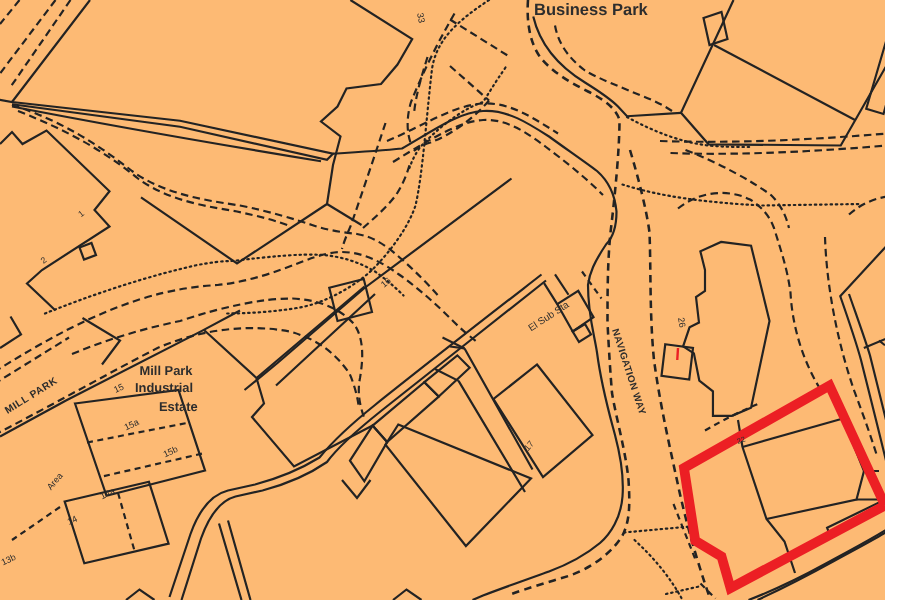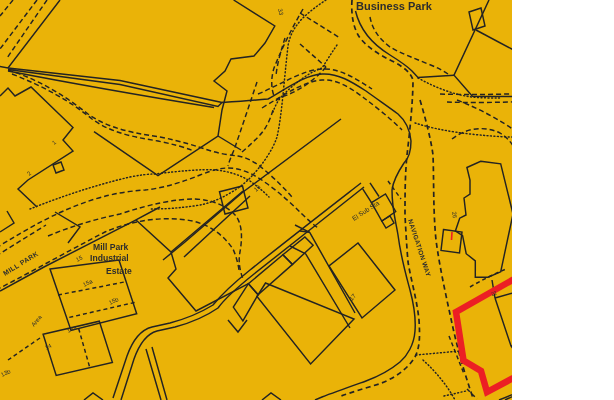--- a/index.html
+++ b/index.html
@@ -1,17 +1,17 @@
 <!DOCTYPE html>
 <html><head>
 <meta charset="utf-8">
 <style>
   html,body{margin:0;padding:0;background:#fff;}
-  .page{width:512px;height:400px;position:relative;overflow:hidden;background:#eab308;
-        font-family:"Liberation Sans", sans-serif;}
+  .page{width:564px;height:400px;position:relative;overflow:hidden;background:#fdba74;
+        font-family:"Liberation Sans", sans-serif;padding-left:26px;}
   svg{position:absolute;left:0;top:0;}
   text{fill:#2d2d2d;font-family:"Liberation Sans", sans-serif;}
 </style>
 </head>
 <body>
 
 <div class="page">
 <svg width="614" height="400" viewBox="0 0 614 400">
 <g fill="none" stroke="#232323" stroke-width="1.45" stroke-linecap="butt" stroke-linejoin="miter">
 

